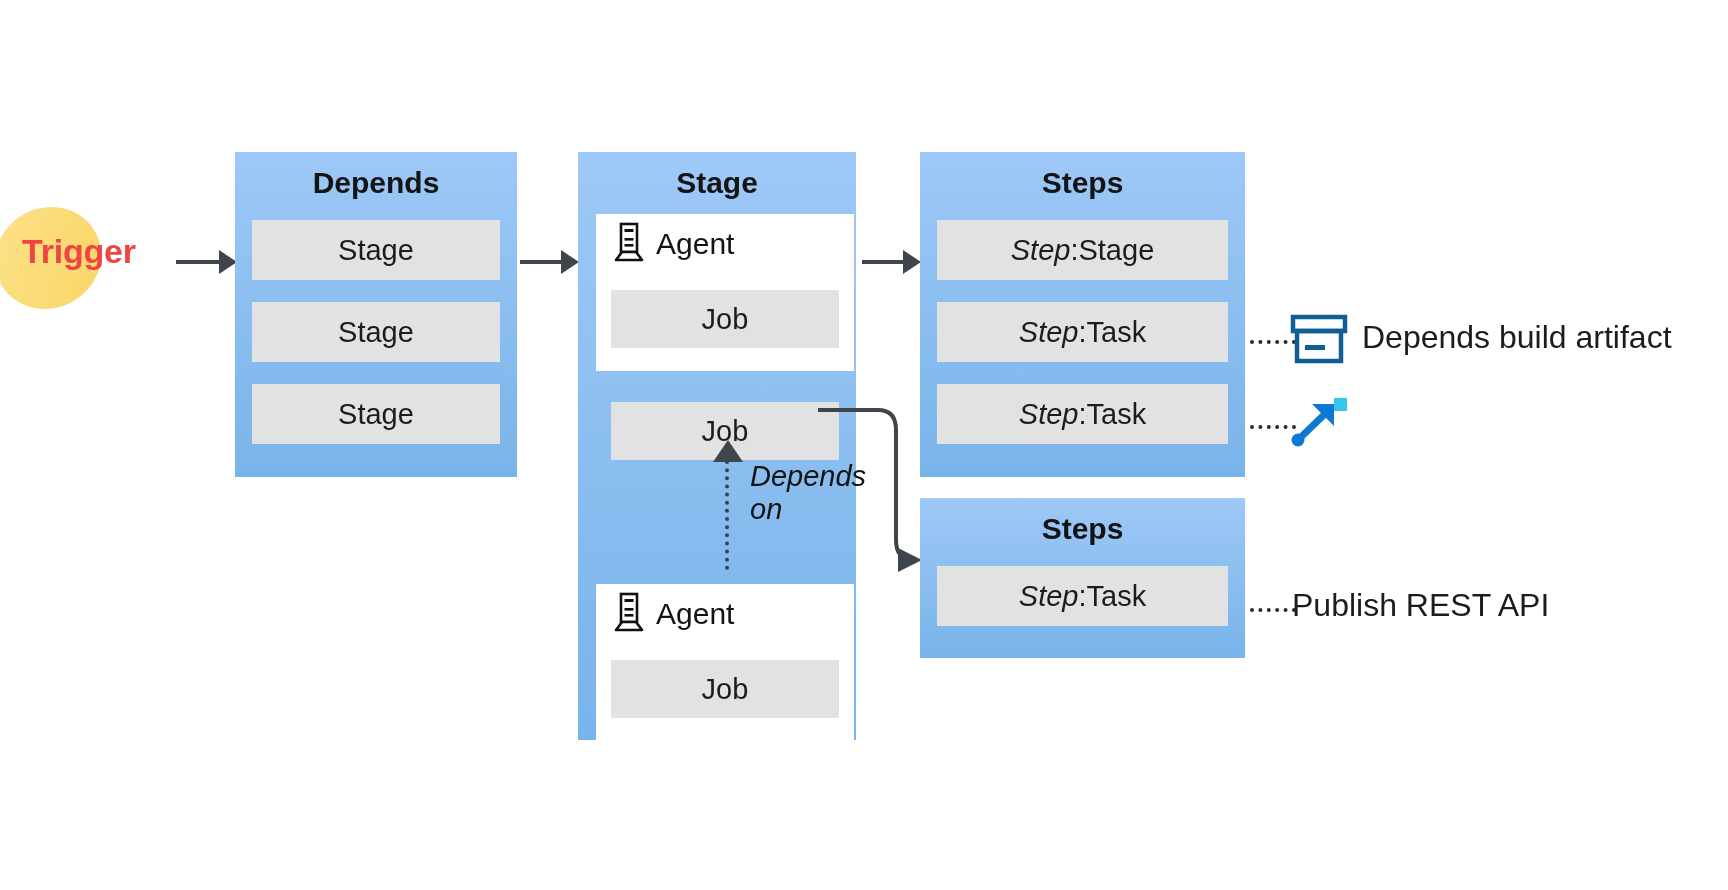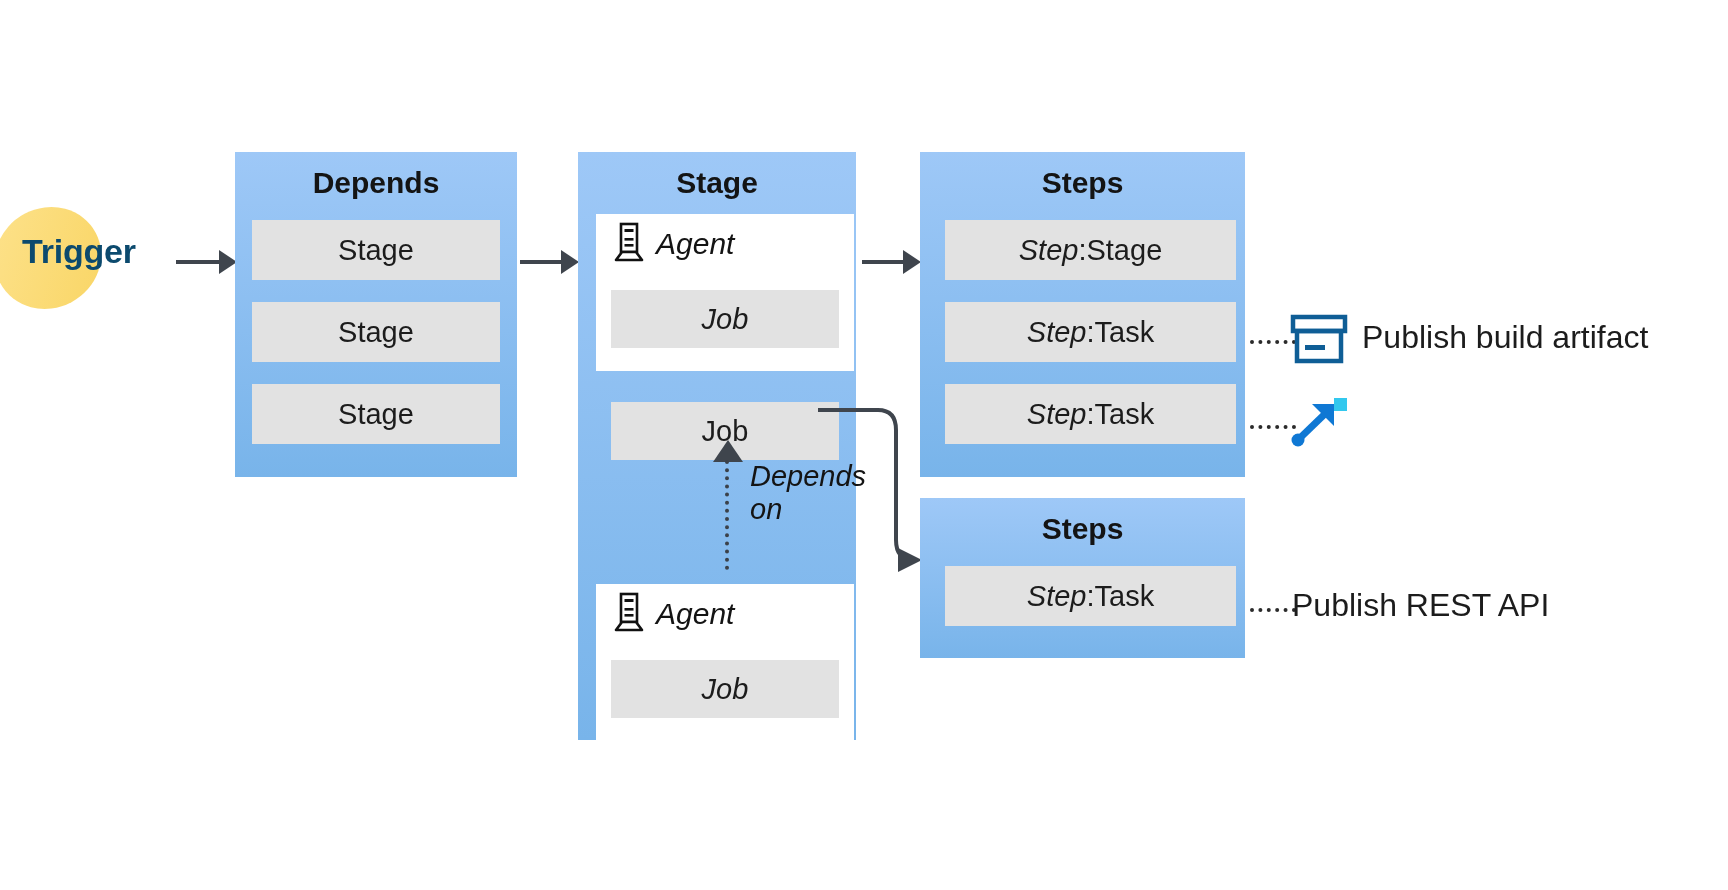--- a/index.html
+++ b/index.html
@@ -5,30 +5,30 @@
   html,body{margin:0;padding:0;background:#ffffff;}
   body{width:1728px;height:890px;font-family:"Liberation Sans",sans-serif;color:#161616;}
   #stage{position:relative;width:1728px;height:890px;overflow:hidden;background:#fff;}
 
   
   .trigger-wrap{position:absolute;left:0px;top:206px;width:190px;height:110px;}
   .trigger-ellipse{position:absolute;left:-6px;top:2px;width:108px;height:100px;
     border-radius:50%;background:linear-gradient(135deg,#fde28c 0%,#f9d564 100%);
     transform:rotate(-28deg);}
   .trigger-label{position:absolute;left:22px;top:26px;font-size:34px;font-weight:bold;
-    letter-spacing:-0.2px;color:#0c4a6e;}
+    letter-spacing:-0.2px;color:#ef4444;}
 
   
   .bluebox{position:absolute;background:linear-gradient(180deg,#9ec8f7 0%,#78b4ea 100%);}
   .bluebox .hdr{width:100%;text-align:center;font-size:30px;font-weight:bold;color:#141414;}
   .greyitem{position:absolute;background:#e2e2e2;display:flex;align-items:center;
     justify-content:center;font-size:29px;color:#1c1c1c;white-space:nowrap;}
-  .whiteitem{position:absolute;background:#ffffff;font-style:italic;}
-
-  .stepitem{font-size:29px;color:#1c1c1c;margin-left:8px;}
+  .whiteitem{position:absolute;background:#ffffff;}
+
+  .stepitem{font-size:29px;color:#1c1c1c;}
   .stepitem i{font-style:italic;}
 
   
   #pipeline{left:235px;top:152px;width:282px;height:325px;}
   #pipeline .hdr{position:absolute;top:14px;left:0;}
   .pl-stage{left:17px;width:248px;height:60px;}
   #pl-stage-1{top:68px;}
   #pl-stage-2{top:150px;}
   #pl-stage-3{top:232px;}
 
@@ -193,21 +193,21 @@
   </div>
 
   <div class="dotline" id="dot-1"></div>
   <div class="icon-slot" id="icon-artifact">
     <svg width="58" height="52" viewBox="0 0 58 52">
       <rect x="3" y="3" width="52" height="14" fill="none" stroke="#0f5e96" stroke-width="4.5"></rect>
       <rect x="7" y="17" width="44" height="30" fill="none" stroke="#0f5e96" stroke-width="4.5"></rect>
       <rect x="15" y="31" width="20" height="5" fill="#0f5e96"></rect>
     </svg>
   </div>
-  <div class="callout-label" id="label-1">Publish build artifact</div>
+  <div class="callout-label" id="label-1">Depends build artifact</div>
 
   <div class="dotline" id="dot-2"></div>
   <div class="icon-slot" id="icon-azure">
     <svg width="58" height="52" viewBox="0 0 58 52">
       <circle cx="8" cy="44" r="6.5" fill="#0f78d4"></circle>
       <path d="M11 41 L40 13" stroke="#0f78d4" stroke-width="7" stroke-linecap="butt"></path>
       <polygon points="44,8 44,30 22,8" fill="#0f78d4"></polygon>
       <rect x="44" y="2" width="13" height="13" fill="#32c8ee"></rect>
     </svg>
   </div>

